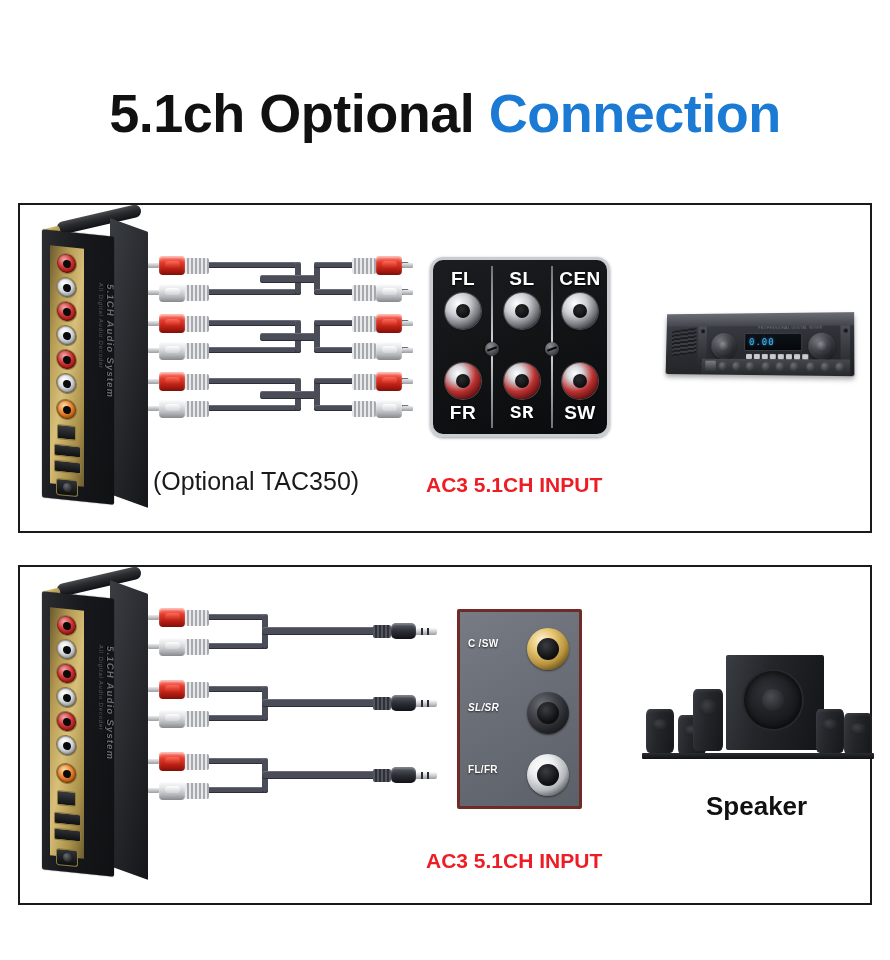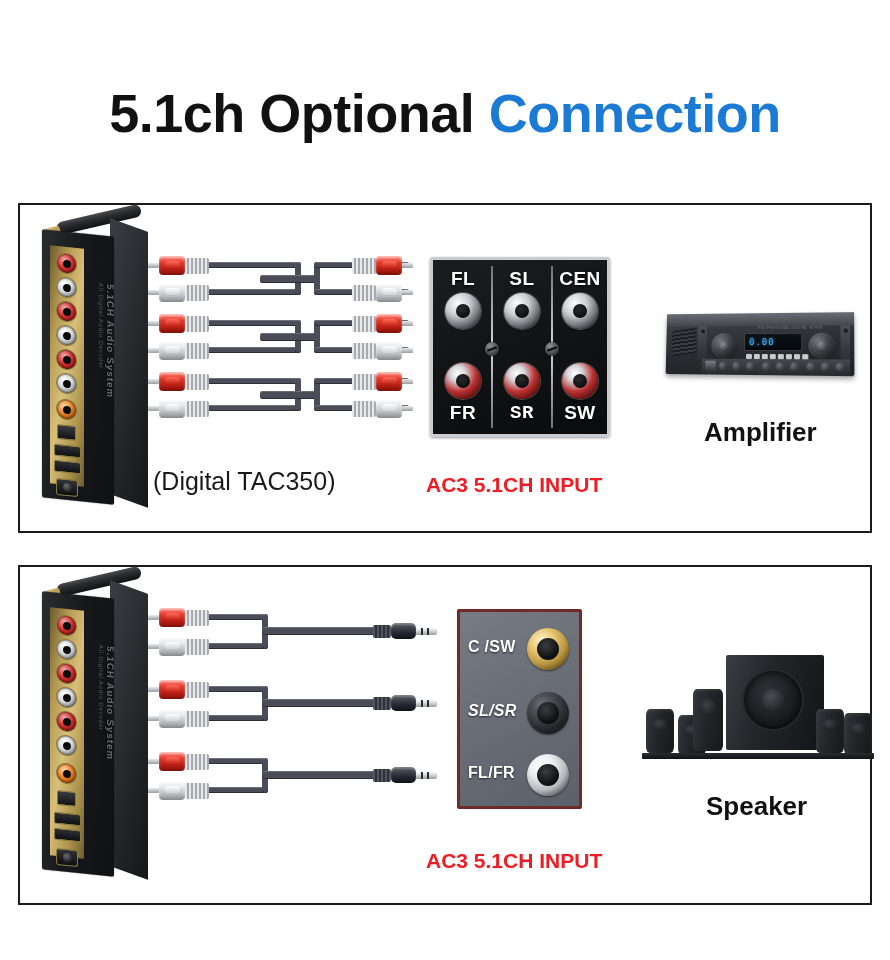--- a/index.html
+++ b/index.html
@@ -191,21 +191,21 @@
   }
   .trs .t-shaft::before { left: 5px; }
   .trs .t-shaft::after  { left: 11px; }
 
   
   #ac3-panel-1 {
     position: absolute; left: 410px; top: 52px;
     width: 180px; height: 180px;
     background: linear-gradient(160deg,#1c1d20 0%, #121315 50%, #0a0b0c 100%);
     border: 3px solid #c9ccd1;
-    border-radius: 3px;
+    border-radius: 13px;
     box-shadow: 0 1px 3px rgba(0,0,0,.4);
   }
   #ac3-panel-1 .col-div {
     position: absolute; top: 6px; bottom: 6px; width: 2px;
     background: linear-gradient(180deg,#6f747c,#d4d7db,#6f747c);
   }
   .ac3-cell {
     position: absolute; width: 56px; text-align: center;
   }
   .ac3-cell .lbl {
@@ -240,21 +240,21 @@
   #ac3-panel-2 {
     position: absolute; left: 437px; top: 42px;
     width: 125px; height: 200px;
     background: linear-gradient(150deg,#777b83 0%, #6a6e76 45%, #5c6068 100%);
     border: 3px solid #6e2b28;
     border-radius: 2px;
   }
   .aux-row { position: absolute; left: 0; width: 100%; height: 60px; }
   .aux-lbl {
     position: absolute; left: 8px; top: 18px;
-    color: #ffffff; font-size: 16px; font-weight: bold;
+    color: #ffffff; font-size: 10px; font-weight: bold;
     letter-spacing: 0.3px; text-shadow: 0 1px 2px rgba(0,0,0,.7);
   }
   .aux-jack {
     position: absolute; right: 10px; top: 8px;
     width: 42px; height: 42px; border-radius: 50%;
     background: radial-gradient(circle at 36% 30%, #f2f3f4 0%, #cfd1d4 30%, #83868b 60%, #34363a 82%, #0b0c0d 100%);
     box-shadow: 0 1px 2px rgba(0,0,0,.5);
     position: absolute;
   }
   .aux-jack::after {
@@ -597,23 +597,22 @@
             <span class="amp-mini" style="left:76px;"></span>
             <span class="amp-mini" style="left:90px;"></span>
             <span class="amp-mini" style="left:106px;"></span>
             <span class="amp-mini" style="left:120px;"></span>
             <span class="amp-mini" style="left:134px;"></span>
           </div>
           <div class="amp-sw"></div>
         </div>
       </div>
 
-      <div class="cap-black" style="left:133px; top:262px;">(Digital TAC350)</div>
+      <div class="cap-black" style="left:133px; top:262px;">(Optional TAC350)</div>
       <div class="cap-red" style="left:406px; top:268px;">AC3 5.1CH INPUT</div>
-      <div class="cap-bold" style="left:684px; top:212px;">Amplifier</div>
     </div>
   </div>
 
   <div class="panel" id="panel-2">
     <div class="panel-inner">
 
       <div class="device" style="left:0;top:0;">
         <div class="antenna" style="left:36px; top:8px;"></div>
         <div class="antenna-base" style="left:26px; top:22px;"></div>
 

